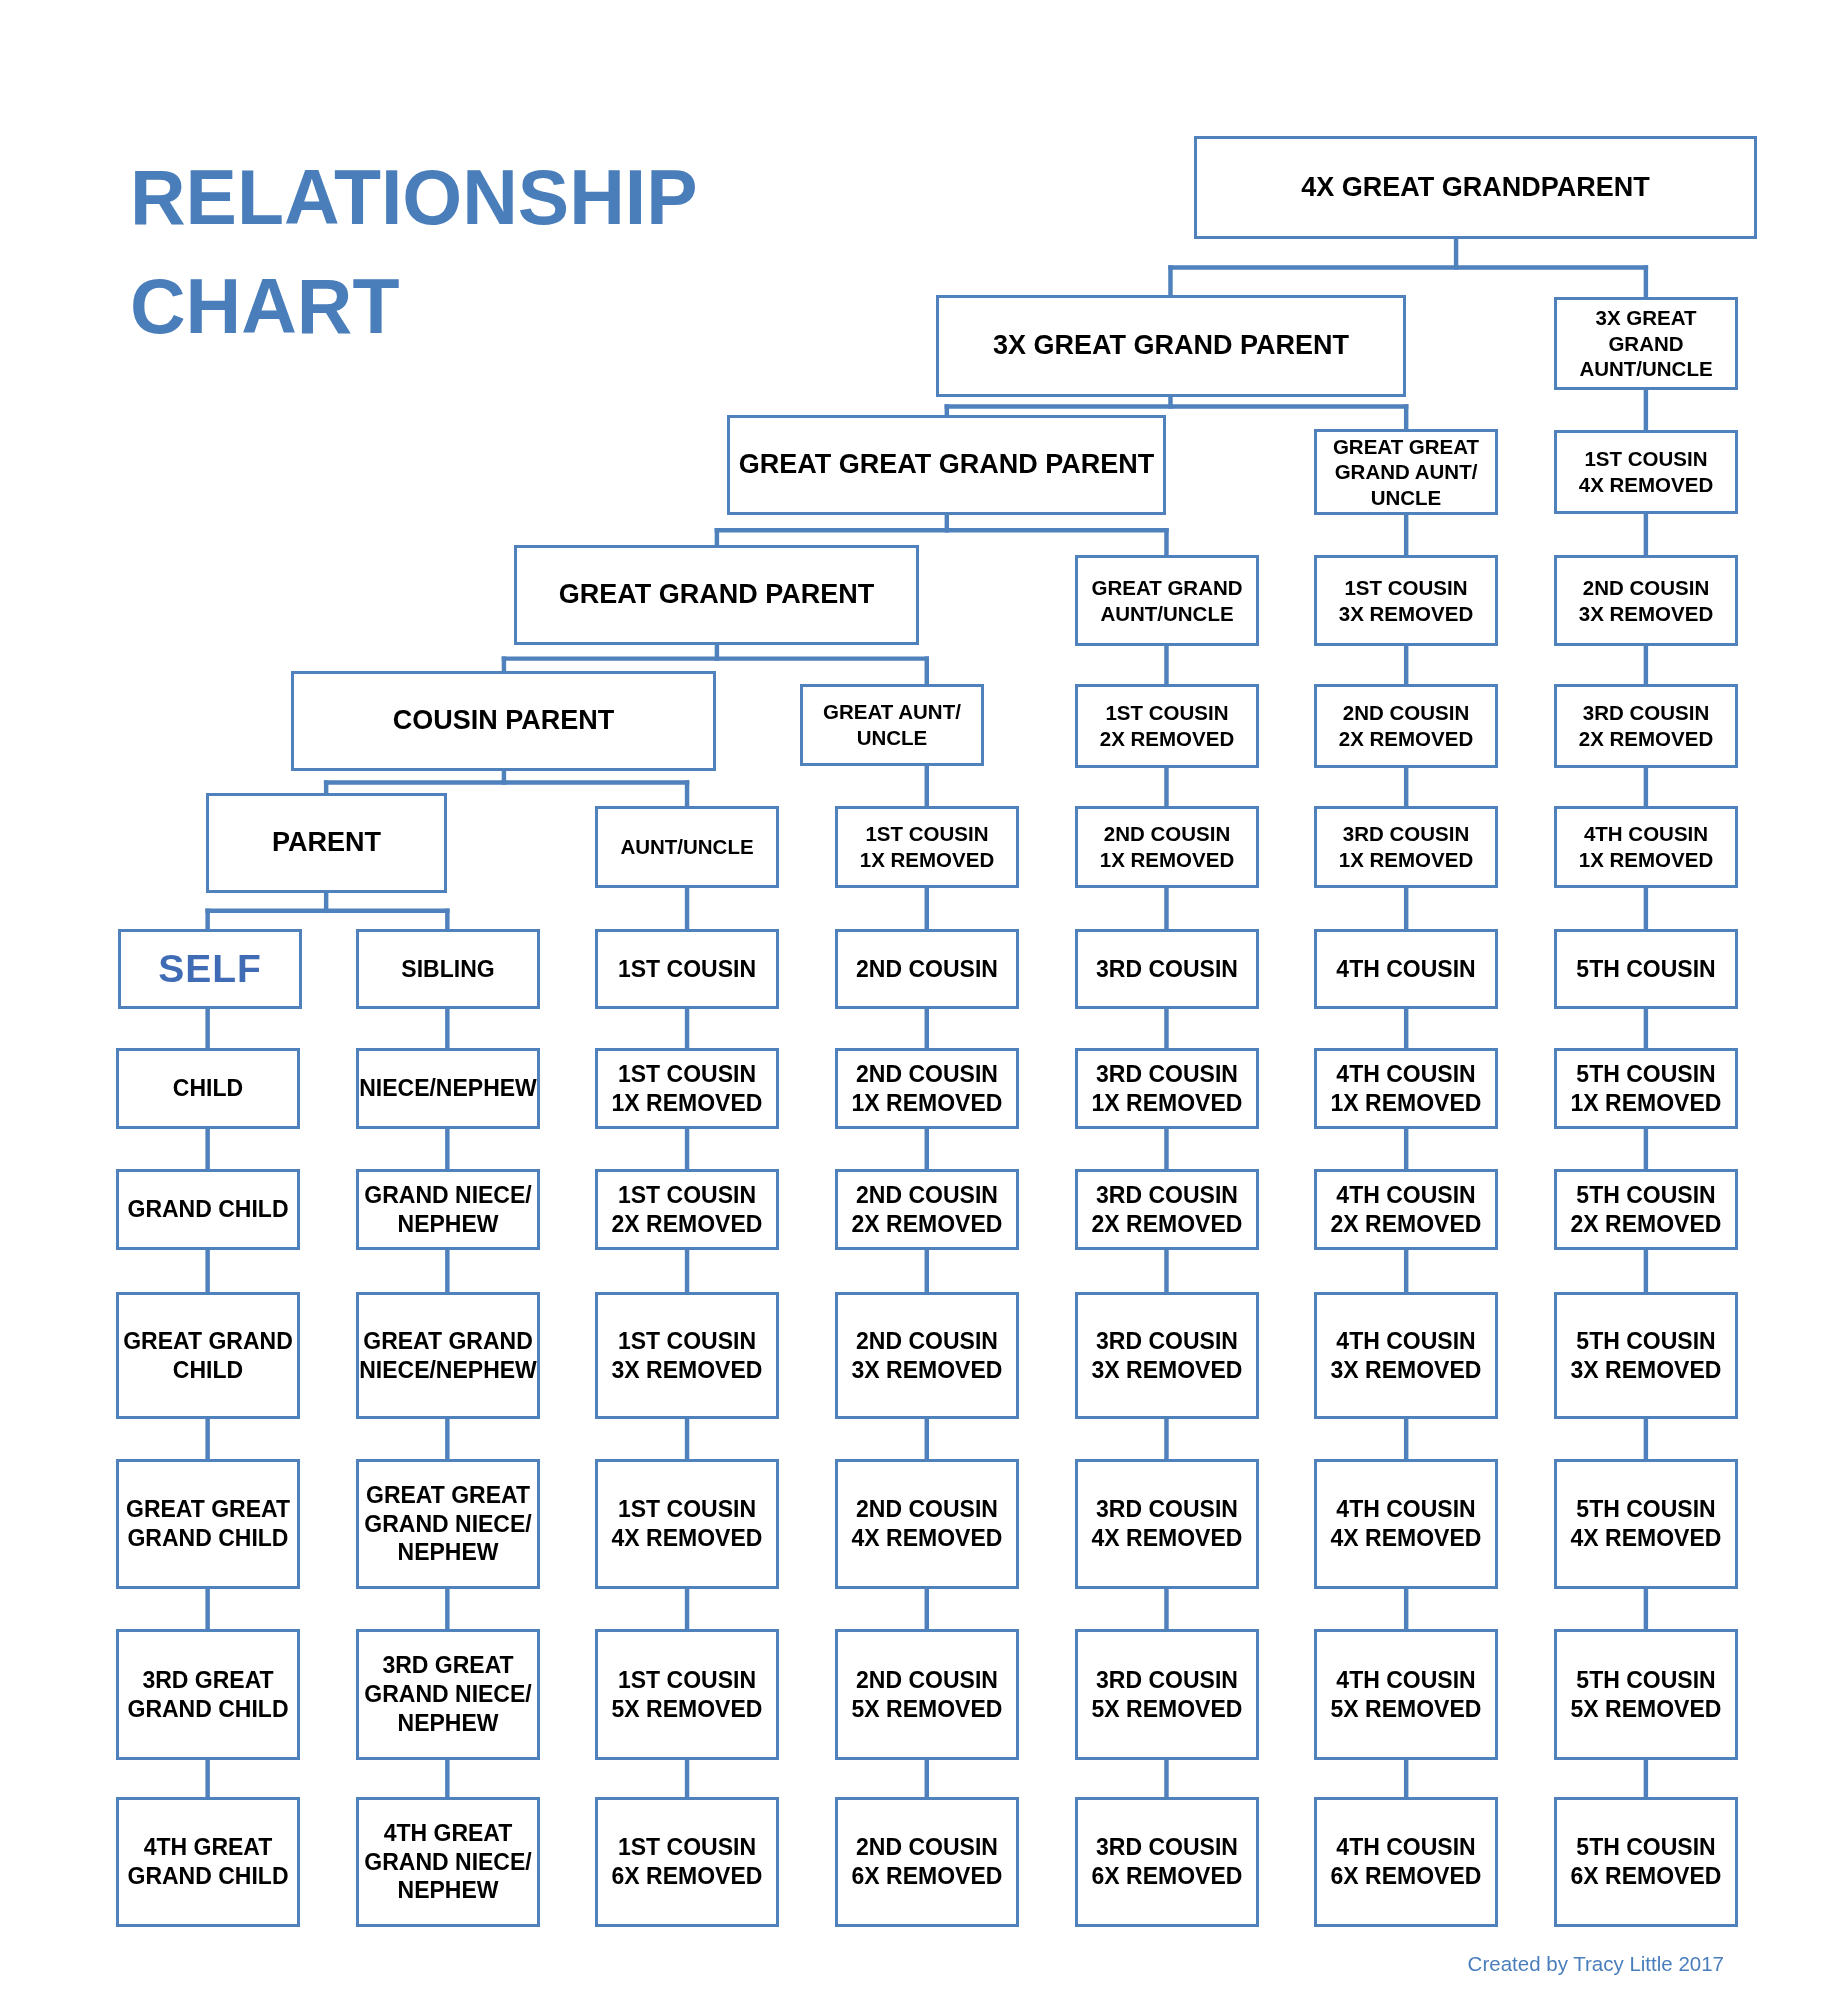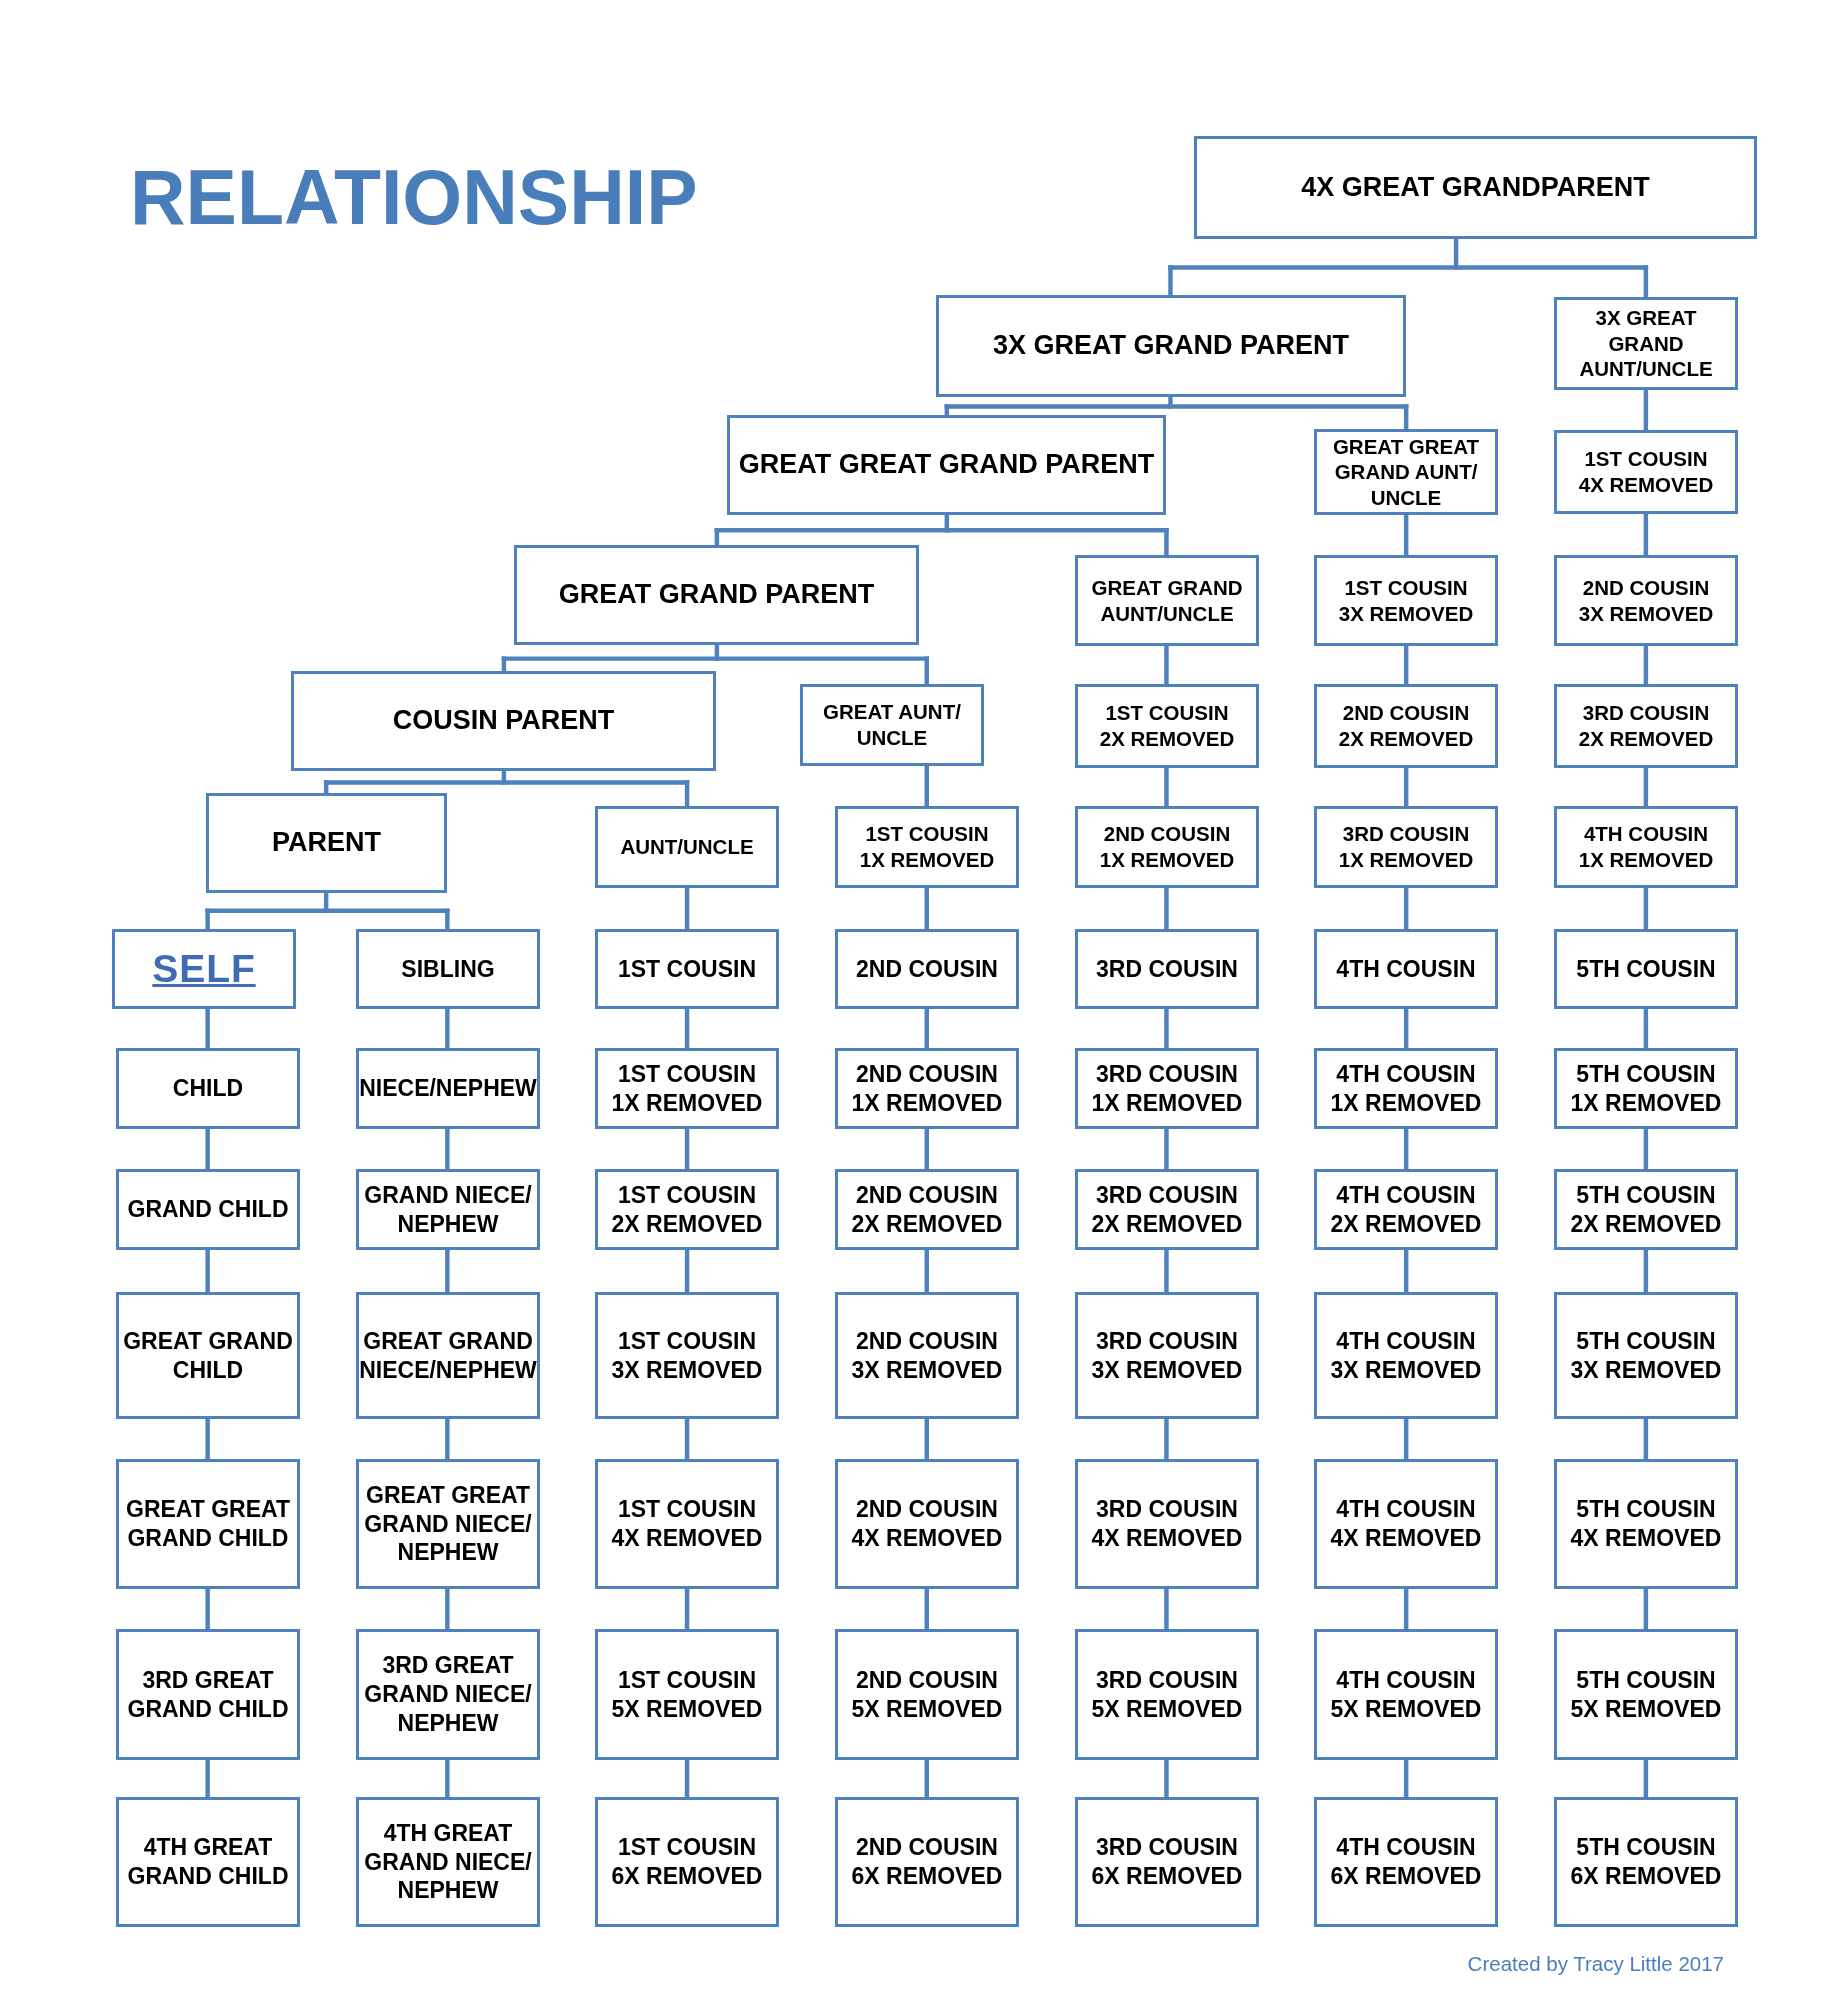--- a/index.html
+++ b/index.html
@@ -141,20 +141,21 @@
         <line x1="1847" y1="1130" x2="1847" y2="1180"></line>
         <line x1="1847" y1="1265" x2="1847" y2="1316"></line>
         <line x1="1847" y1="1401" x2="1847" y2="1454"></line>
         <line x1="1847" y1="1590" x2="1847" y2="1641"></line>
         <line x1="1847" y1="1781" x2="1847" y2="1832"></line>
         <line x1="1847" y1="1973" x2="1847" y2="2021"></line>
       </g>
     </svg>
   <div id="title">
     <div>RELATIONSHIP</div>
+    <div>CHART</div>
   </div>
   <div id="boxes">
       <div class="box big" style="left: 1174px; top: 136px; width: 563px; height: 103px; margin-left: 20px;">4X GREAT GRANDPARENT</div>
       <div class="box big" style="left: 936px; top: 295px; width: 470px; height: 102px;">3X GREAT GRAND PARENT</div>
       <div class="box small" style="left: 1554px; top: 297px; width: 184px; height: 93px;">3X GREAT GRAND
 AUNT/UNCLE</div>
       <div class="box big" style="left: 727px; top: 415px; width: 439px; height: 100px;">GREAT GREAT GRAND PARENT</div>
       <div class="box small" style="left: 1314px; top: 429px; width: 184px; height: 86px;">GREAT GREAT
 GRAND AUNT/
 UNCLE</div>
@@ -179,21 +180,21 @@
       <div class="box big" style="left: 206px; top: 793px; width: 241px; height: 100px;">PARENT</div>
       <div class="box small" style="left: 595px; top: 806px; width: 184px; height: 82px;">AUNT/UNCLE</div>
       <div class="box small" style="left: 835px; top: 806px; width: 184px; height: 82px;">1ST COUSIN
 1X REMOVED</div>
       <div class="box small" style="left: 1075px; top: 806px; width: 184px; height: 82px;">2ND COUSIN
 1X REMOVED</div>
       <div class="box small" style="left: 1314px; top: 806px; width: 184px; height: 82px;">3RD COUSIN
 1X REMOVED</div>
       <div class="box small" style="left: 1554px; top: 806px; width: 184px; height: 82px;">4TH COUSIN
 1X REMOVED</div>
-      <div class="box emphasis" style="left: 112px; top: 929px; width: 184px; height: 80px; text-decoration: underline;">SELF</div>
+      <div class="box emphasis" style="left: 118px; top: 929px; width: 184px; height: 80px;">SELF</div>
       <div class="box" style="left: 356px; top: 929px; width: 184px; height: 80px;">SIBLING</div>
       <div class="box" style="left: 595px; top: 929px; width: 184px; height: 80px;">1ST COUSIN</div>
       <div class="box" style="left: 835px; top: 929px; width: 184px; height: 80px;">2ND COUSIN</div>
       <div class="box" style="left: 1075px; top: 929px; width: 184px; height: 80px;">3RD COUSIN</div>
       <div class="box" style="left: 1314px; top: 929px; width: 184px; height: 80px;">4TH COUSIN</div>
       <div class="box" style="left: 1554px; top: 929px; width: 184px; height: 80px;">5TH COUSIN</div>
       <div class="box" style="left: 116px; top: 1048px; width: 184px; height: 81px;">CHILD</div>
       <div class="box" style="left: 356px; top: 1048px; width: 184px; height: 81px;">NIECE/NEPHEW</div>
       <div class="box" style="left: 595px; top: 1048px; width: 184px; height: 81px;">1ST COUSIN
 1X REMOVED</div>

